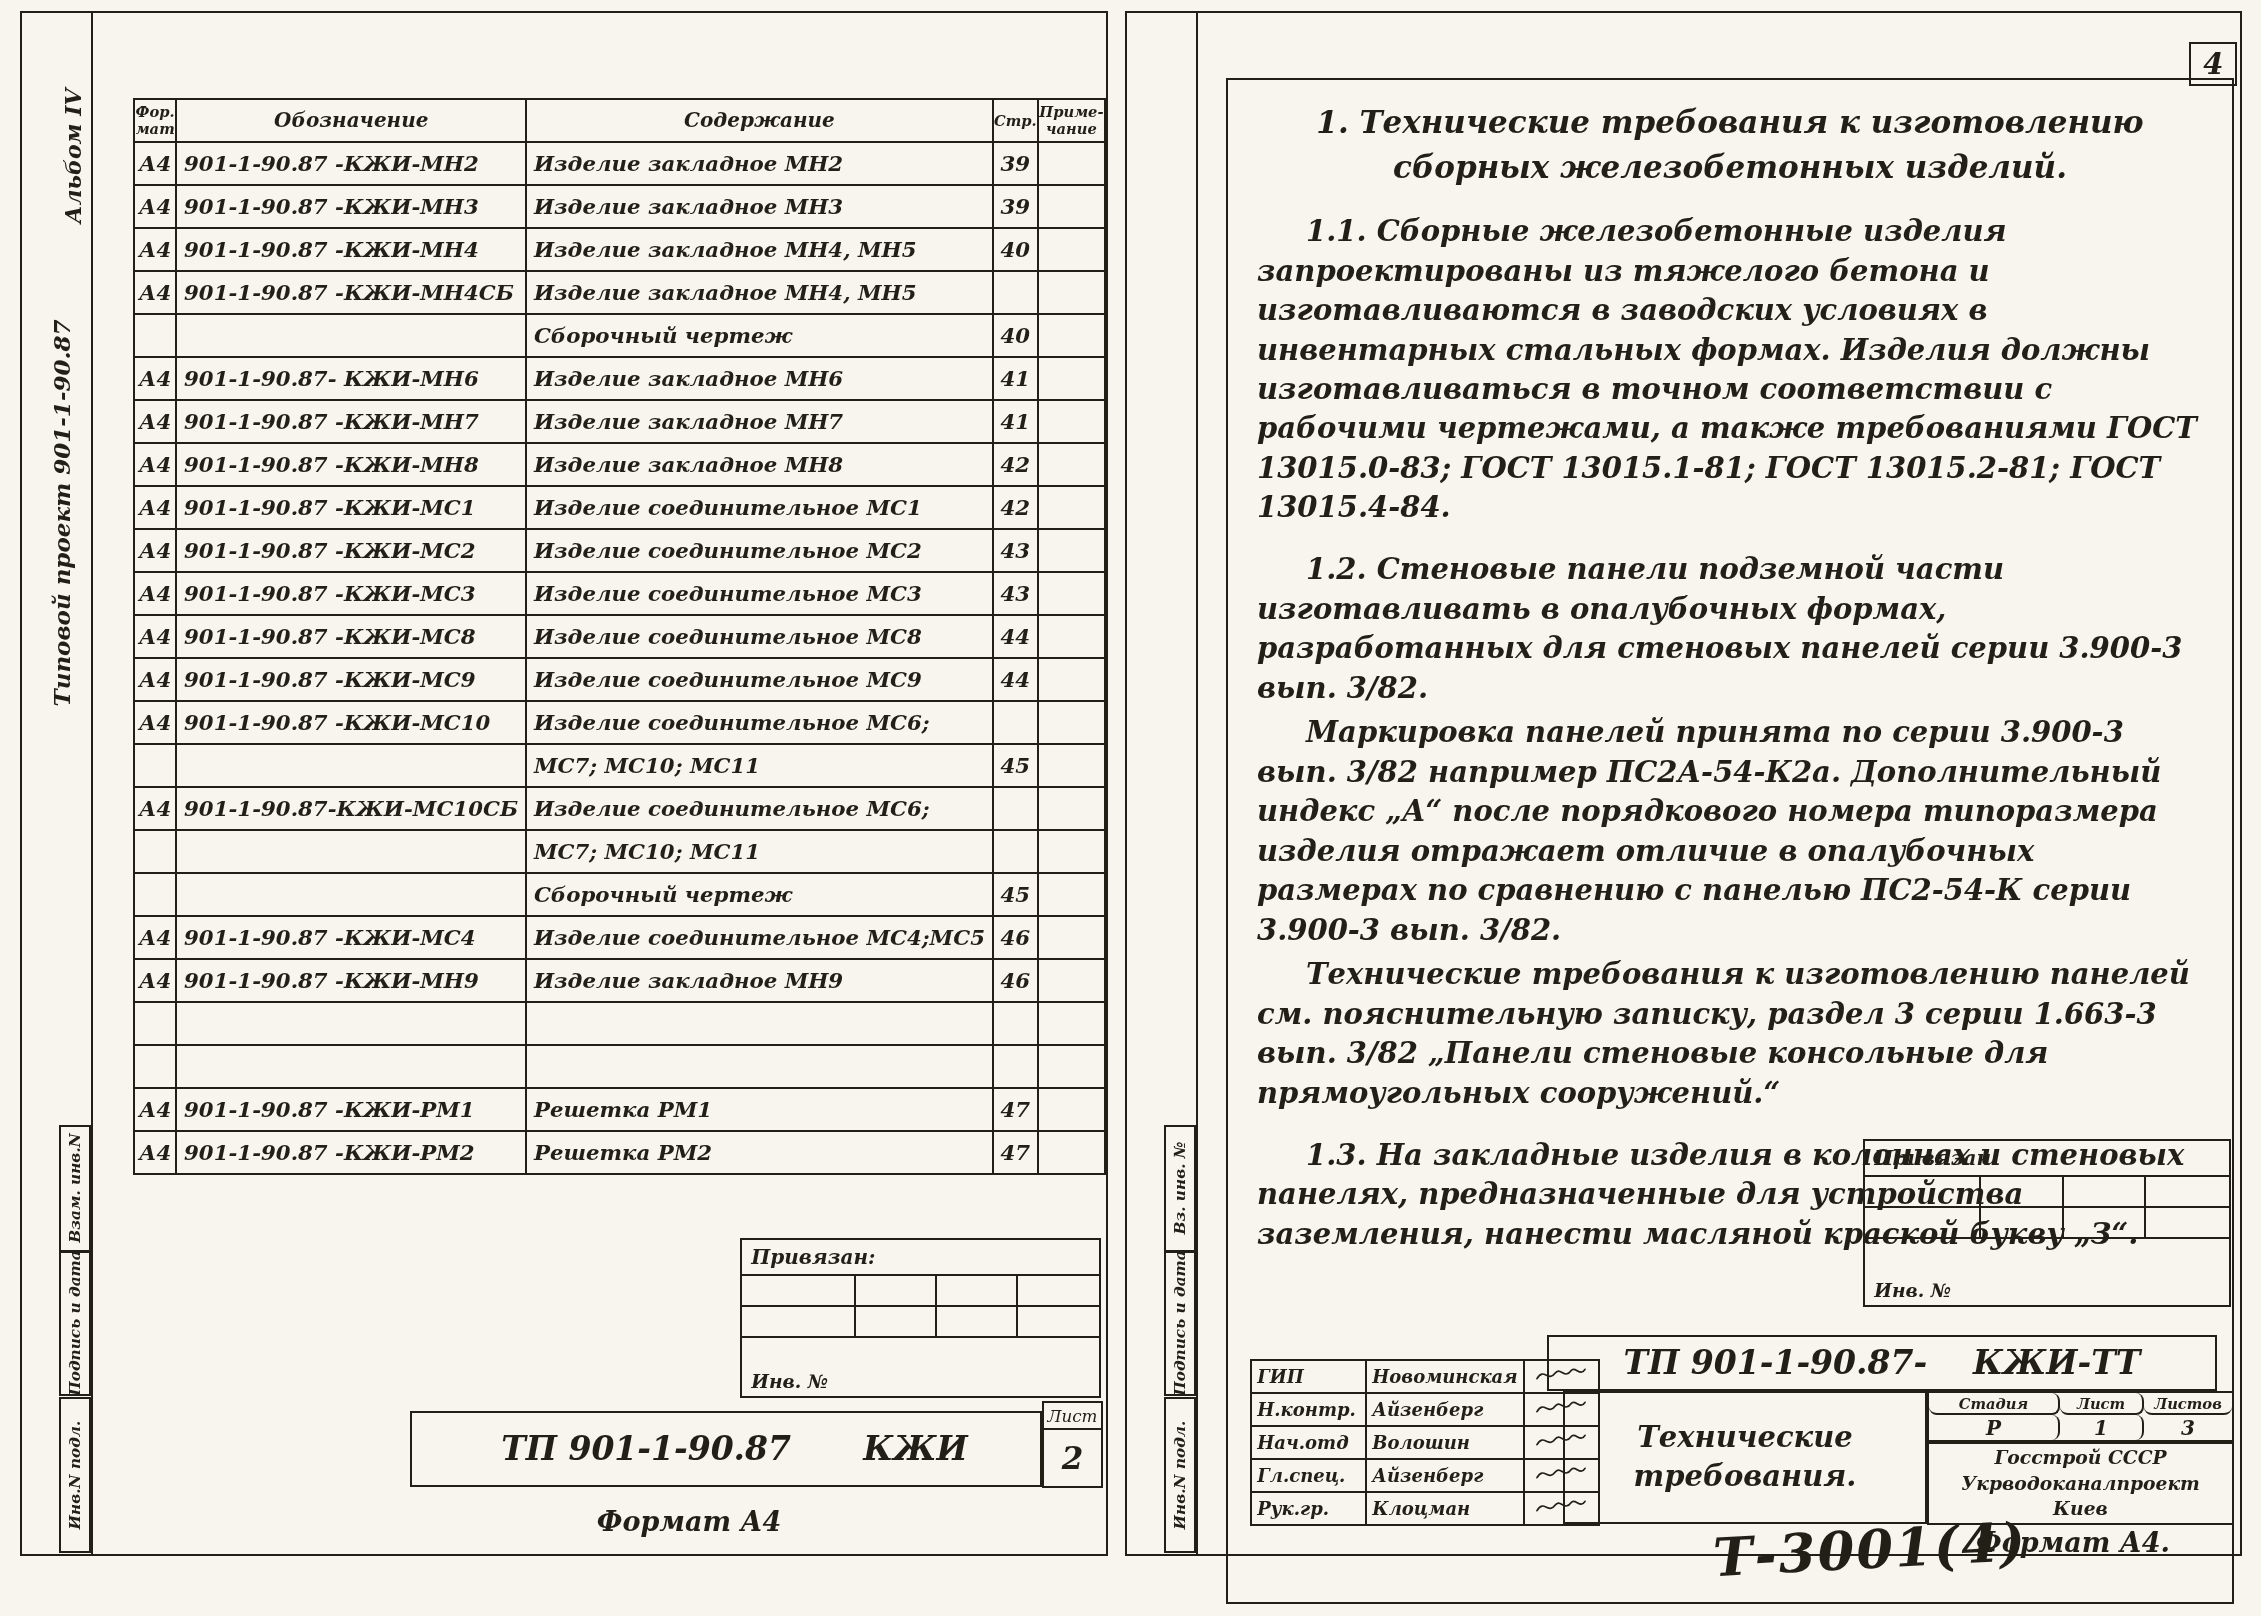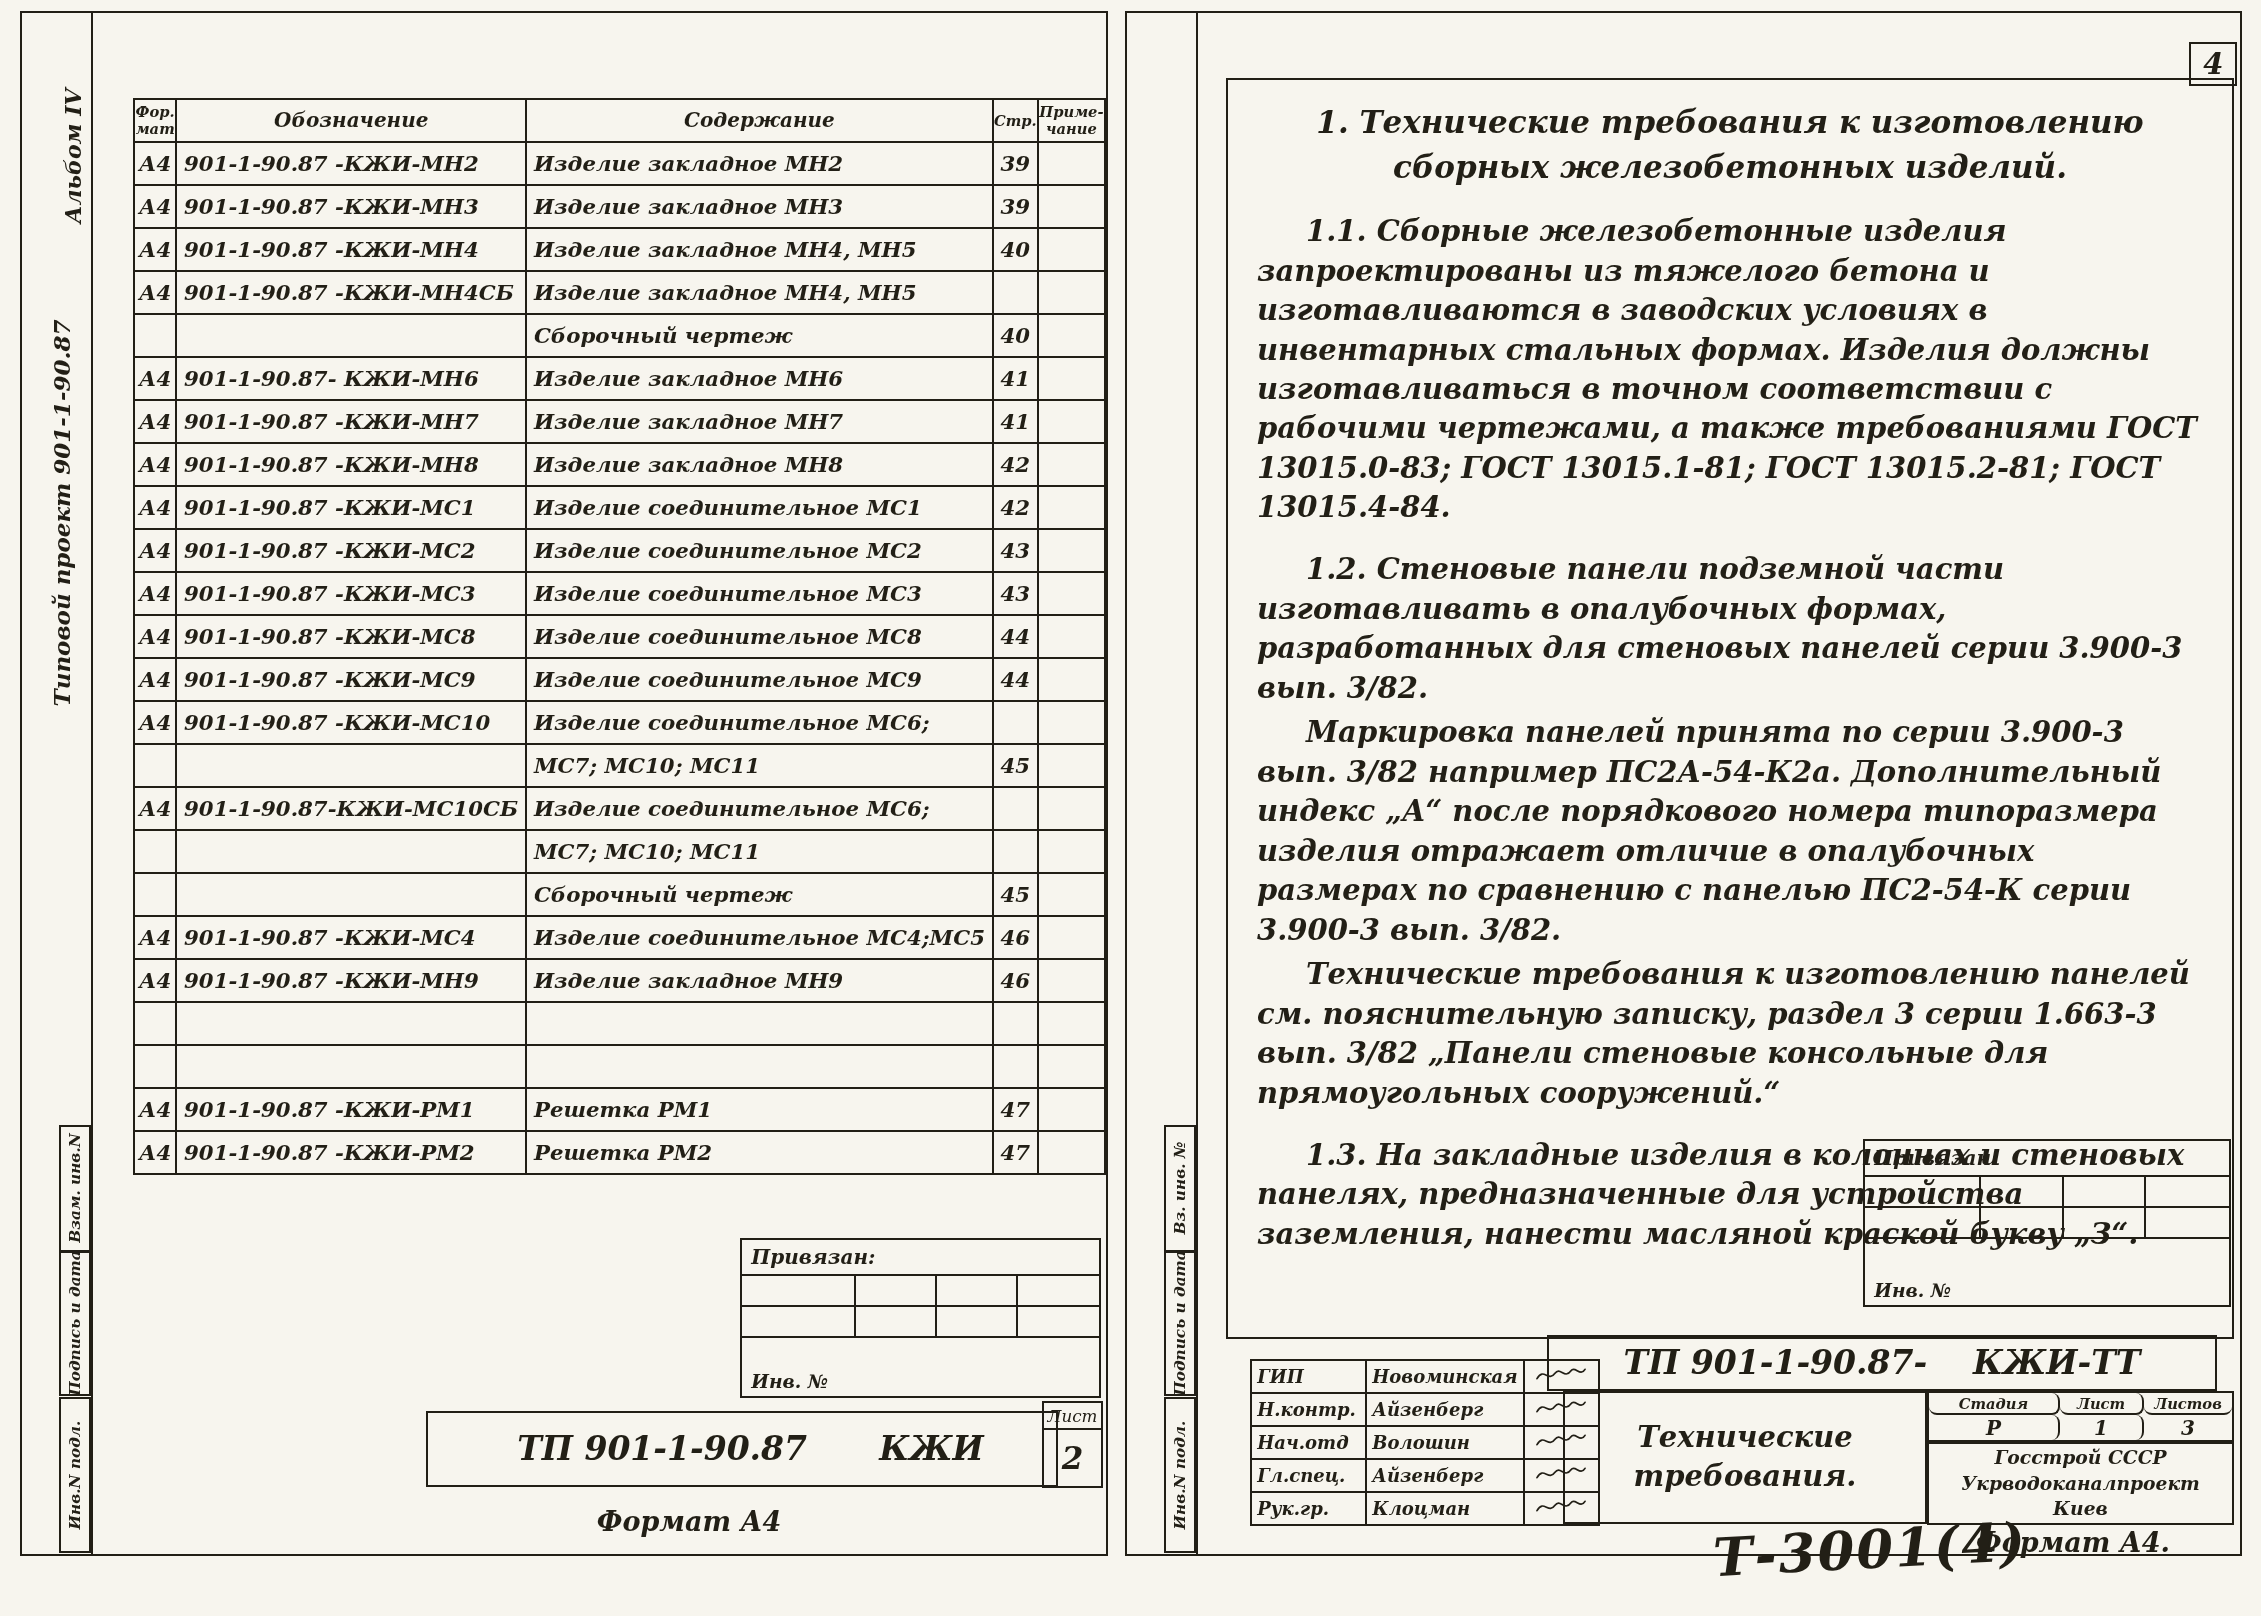--- a/index.html
+++ b/index.html
@@ -39,29 +39,29 @@
   .pbox{position:absolute;border:2px solid var(--ink);display:flex;flex-direction:column;}
   .pbox .plabel{font-size:20px;font-weight:700;padding:5.3px 9.3px;}
   .pbox .pgrid{display:grid;grid-template-columns:1.4fr 1fr 1fr 1fr;border-top:2px solid var(--ink);}
   .pbox .pgrid .cell{height:31px;border-bottom:2px solid var(--ink);border-right:2px solid var(--ink);}
   .pbox .pgrid .cell:nth-child(4n){border-right:none;}
   .pbox .pinv{flex:1;display:flex;align-items:flex-end;padding:4px 9.3px;font-size:18.7px;font-weight:700;}
   #pbox-left{left:718px;top:1225px;width:361px;height:160px;}
   #pbox-right{left:736px;top:1126px;width:368px;height:168px;}
 
   
-  #docbox-left{position:absolute;left:404px;top:1398px;width:632px;height:76px;border:2.7px solid var(--ink);display:flex;align-items:center;justify-content:space-evenly;font-size:33px;font-weight:700;padding-left:17px;}
+  #docbox-left{position:absolute;left:388px;top:1398px;width:632px;height:76px;border:2.7px solid var(--ink);display:flex;align-items:center;justify-content:space-evenly;font-size:33px;font-weight:700;padding-left:17px;}
   #listbox-left{position:absolute;left:1020px;top:1388px;width:61px;height:87px;border:2.7px solid var(--ink);text-align:center;}
   #listbox-left .lh{height:27px;line-height:27px;font-size:16.7px;border-bottom:2px solid var(--ink);}
   #listbox-left .lv{font-size:31px;line-height:56px;font-weight:700;}
   #fmt-left{position:absolute;left:467px;top:1493px;width:400px;text-align:center;font-size:27px;font-weight:700;}
 
   
   #pagenum{position:absolute;right:2.7px;top:29px;width:48px;height:44px;border:2.3px solid var(--ink);font-size:29px;font-weight:700;display:flex;align-items:center;justify-content:center;}
-  #textbox{position:absolute;left:99px;top:65px;width:1008px;height:1261px;border:2.3px solid var(--ink);padding:17.3px 29px;overflow:hidden;}
+  #textbox{position:absolute;left:99px;top:65px;width:1008px;height:1526px;border:2.3px solid var(--ink);padding:17.3px 29px;overflow:hidden;}
   .heading{font-size:31px;font-weight:700;text-align:center;line-height:1.45;white-space:pre-line;margin-top:2.7px;}
   .para{font-size:29px;font-weight:600;line-height:1.36;text-indent:49px;margin-top:5.3px;}
   .para.sp{margin-top:22.7px;}
 
   .sig{position:absolute;left:123px;top:1346px;border-collapse:collapse;}
   .sig td{border:2px solid var(--ink);height:33px;font-size:18px;font-weight:600;padding:0 5.3px;white-space:nowrap;overflow:hidden;}
   .sig td.r{width:115px;}
   .sig td.n{width:128px;}
   .sig td.s{width:75px;text-align:center;}
   #desbox{position:absolute;left:420px;top:1322px;width:670px;height:56px;border:2.7px solid var(--ink);display:flex;align-items:center;justify-content:center;font-size:33px;font-weight:700;white-space:pre;}

